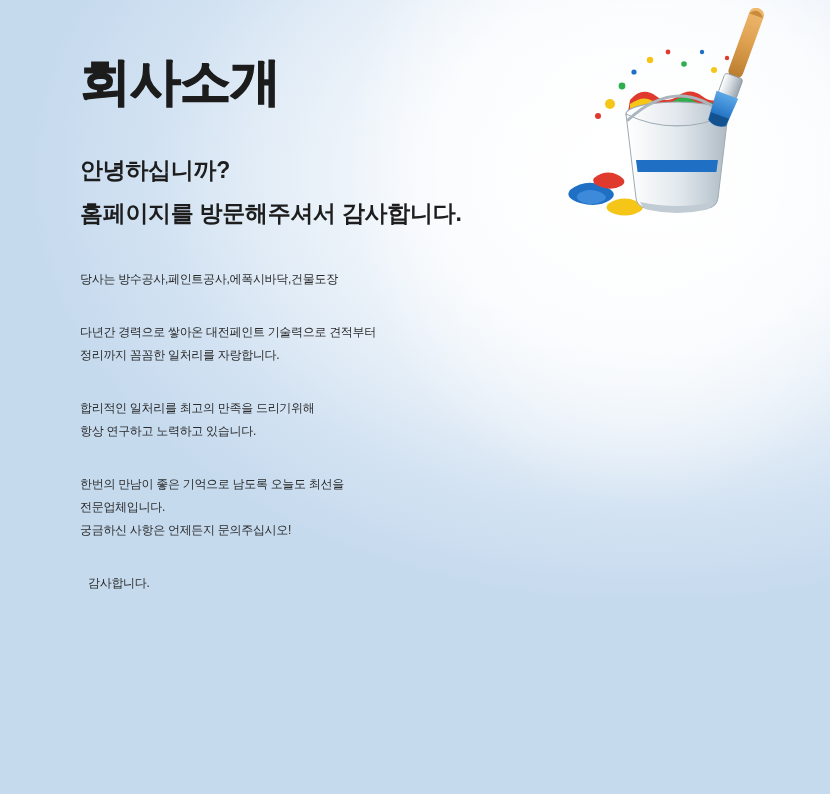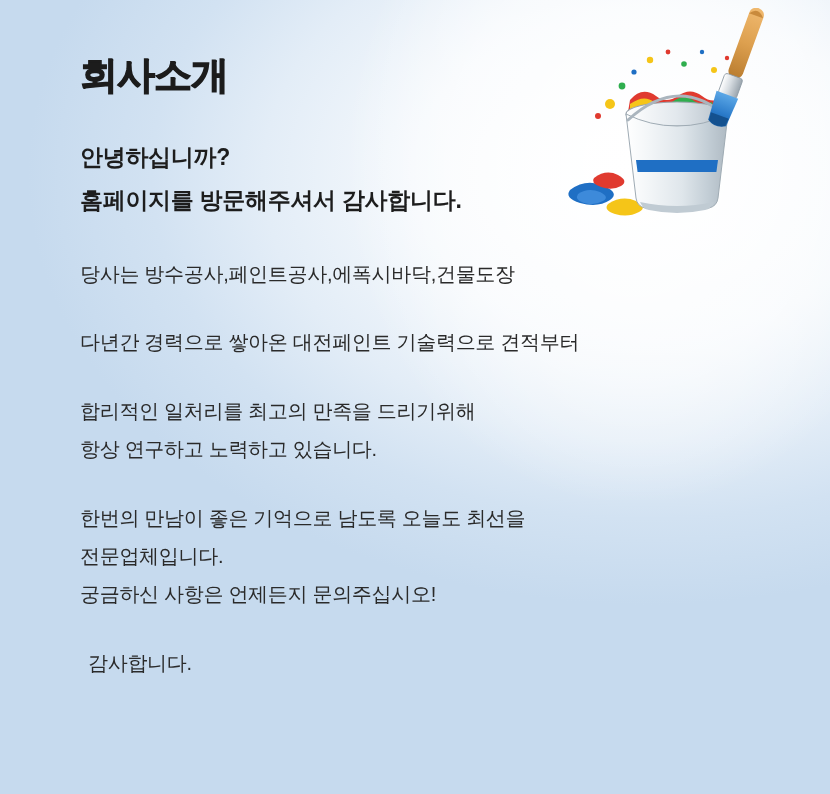--- a/index.html
+++ b/index.html
@@ -40,21 +40,21 @@
     position: absolute;
     left: 80px;
     top: 0;
     width: 640px;
     z-index: 3;
   }
 
   .page-title {
     margin: 0;
     padding-top: 56px;
-    font-size: 38px;
+    font-size: 51px;
     line-height: 1;
     font-weight: 900;
     letter-spacing: -1px;
     color: #1c1c1c;
     -webkit-text-stroke: 1.2px #1c1c1c;
   }
 
   .greeting {
     margin-top: 42px;
   }
@@ -70,21 +70,21 @@
     margin-top: 34px;
   }
   .para {
     margin-bottom: 30px;
   }
   .para:last-child {
     margin-bottom: 0;
     margin-left: 8px;
   }
   .para-line {
-    font-size: 20px;
+    font-size: 12px;
     color: #2a2a2a;
     line-height: 1.92;
     letter-spacing: -0.3px;
   }
 
   
   .illustration {
     position: absolute;
     right: 36px;
     top: 8px;
@@ -192,20 +192,21 @@
     </div>
 
     <div class="body-copy">
 
       <div class="para">
         <div class="para-line">당사는 방수공사,페인트공사,에폭시바닥,건물도장</div>
       </div>
 
       <div class="para">
         <div class="para-line">다년간 경력으로 쌓아온 대전페인트 기술력으로 견적부터</div>
+        <div class="para-line">정리까지 꼼꼼한 일처리를 자랑합니다.</div>
       </div>
 
       <div class="para">
         <div class="para-line">합리적인 일처리를 최고의 만족을 드리기위해</div>
         <div class="para-line">항상 연구하고 노력하고 있습니다.</div>
       </div>
 
       <div class="para">
         <div class="para-line">한번의 만남이 좋은 기억으로 남도록 오늘도 최선을</div>
         <div class="para-line">전문업체입니다.</div>

